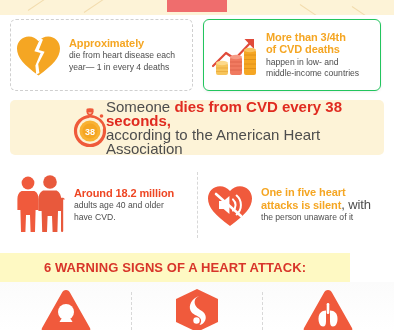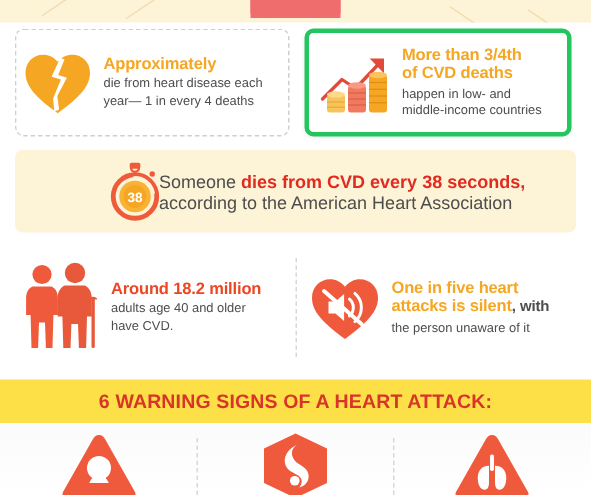--- a/index.html
+++ b/index.html
@@ -83,21 +83,21 @@
     left: 10px;
     width: 183px;
     border: 1px dashed #cfcfcf;
     background: #ffffff;
     padding: 0 6px 0 4px;
   }
   .card-b {
     left: 203px;
     width: 178px;
     background: #ffffff;
-    border: 3px solid #22c55e;
+    border: 1px solid #22c55e;
     box-shadow: 0 1px 3px rgba(0,0,0,0.07);
     padding: 0 6px 0 6px;
   }
   .card-icon {
     flex: 0 0 auto;
     display: flex;
     align-items: center;
     justify-content: center;
   }
   .card-text {
@@ -134,21 +134,21 @@
   .banner-icon {
     position: absolute;
     left: 62px;
     top: 50%;
     transform: translateY(-50%);
     width: 36px;
     height: 40px;
   }
   .banner-text {
     padding-left: 52px;
-    font-size: 12px;
+    font-size: 15px;
     line-height: 14px;
     color: #4d4d4d;
   }
   .banner-text b {
     color: #e02b20;
     font-weight: bold;
   }
 
   
   .row-stats {
@@ -170,32 +170,32 @@
     position: absolute;
     left: 197px;
     top: 4px;
     width: 0;
     height: 66px;
     border-left: 1px dashed #d8d8d8;
   }
   .stat-head-red { color: #ee4623; }
   .stat-head-amber { color: #f5a623; }
   .inline-normal {
-    font-size: 10px;
-    font-weight: bold;
+    font-size: 13px;
+    font-weight: normal;
     color: #4d4d4d;
   }
 
   
   .sign-band {
     position: absolute;
     left: 0; top: 253px;
-    width: 394px;
+    width: 350px;
     height: 29px;
-    background: #fde047;
+    background: #fef9c3;
     display: flex;
     align-items: center;
     justify-content: center;
   }
   .sign-band-title {
     font-size: 13px;
     font-weight: bold;
     color: #d8352a;
     letter-spacing: 0.1px;
   }

